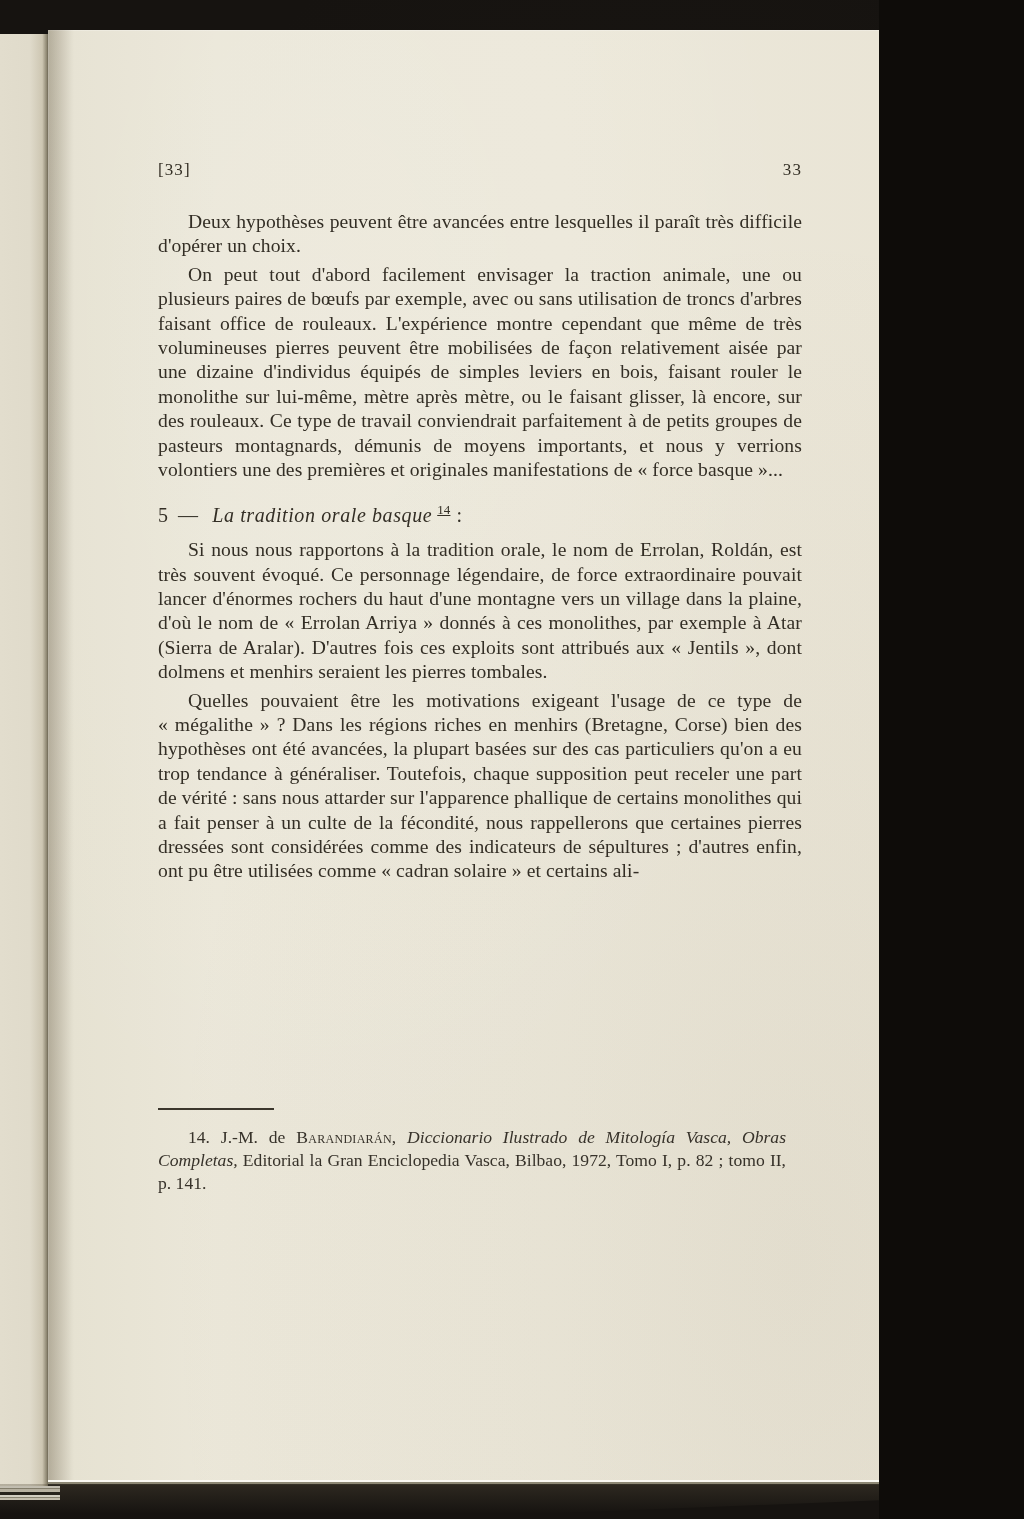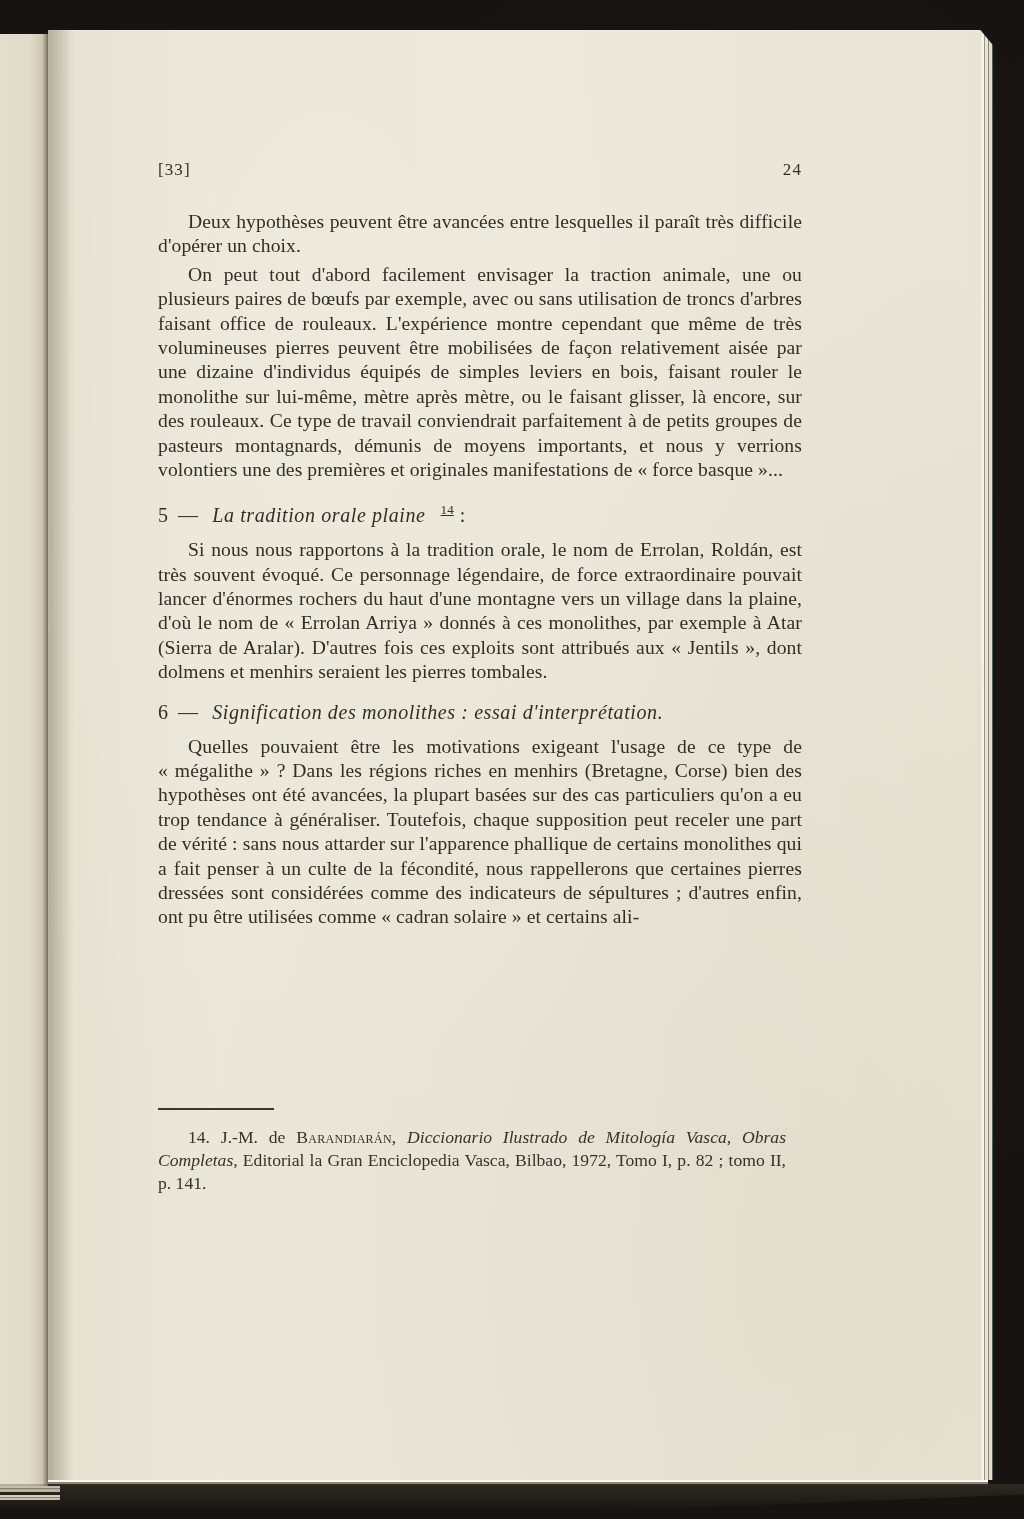--- a/index.html
+++ b/index.html
@@ -2,21 +2,21 @@
 <html><head>
 <meta charset="utf-8">
 <style>
   html, body {
     margin: 0;
     padding: 0;
     background: #0e0c09;
   }
   .scene {
     position: relative;
-    width: 1024px;
+    width: 879px;
     height: 1519px;
     overflow: hidden;
     background:
       radial-gradient(ellipse at 70% 40%, rgba(60,55,45,0.10), rgba(0,0,0,0) 60%),
       #161310;
     font-family: "Liberation Serif", "DejaVu Serif", serif;
   }
   
   .facing-page {
     position: absolute;
@@ -119,21 +119,21 @@
   .bodytext p.indent { text-indent: 30px; }
   .bodytext p + p { margin-top: 4px; }
   .section-heading {
     margin: 15px 0 10px 0;
     font-size: 20px;
     line-height: 25px;
   }
   .section-heading .ital { font-style: italic; letter-spacing: 0.6px; }
   .section-heading sup {
     font-size: 13px;
-    margin: 0 4px 0 15px;
+    margin: 0 4px 0 5px;
     text-decoration: underline;
   }
   .section-heading .num { margin-right: 10px; }
   .section-heading .dash { margin-right: 14px; }
   .section-heading .colon { margin-left: 2px; }
 
   .footnotes {
     position: absolute;
     left: 158px;
     top: 1108px;
@@ -167,36 +167,33 @@
   </div>
 
   <div class="page-stack"></div>
   <div class="page-bottom-edge"></div>
   <div class="bottom-shadow"></div>
 
   <div class="text-block">
 
     <div class="running-header">
       <span>[33]</span>
-      <span>24</span>
+      <span>33</span>
     </div>
 
     <div class="bodytext">
       <p class="indent">Deux hypothèses peuvent être avancées entre lesquelles il paraît très difficile d'opérer un choix.</p>
       <p class="indent">On peut tout d'abord facilement envisager la traction animale, une ou plusieurs paires de bœufs par exemple, avec ou sans utilisation de troncs d'arbres faisant office de rouleaux. L'expérience montre cependant que même de très volumineuses pierres peuvent être mobilisées de façon relativement aisée par une dizaine d'individus équipés de simples leviers en bois, faisant rouler le monolithe sur lui-même, mètre après mètre, ou le faisant glisser, là encore, sur des rouleaux. Ce type de travail conviendrait parfaitement à de petits groupes de pasteurs montagnards, démunis de moyens importants, et nous y verrions volontiers une des premières et originales manifestations de «&nbsp;force basque&nbsp;»...</p>
 
       <div class="section-heading">
-        <span class="num">5</span><span class="dash">—</span><span class="ital">La tradition orale plaine</span><sup>14</sup><span class="colon">:</span>
+        <span class="num">5</span><span class="dash">—</span><span class="ital">La tradition orale basque</span><sup>14</sup><span class="colon">:</span>
       </div>
 
       <p class="indent">Si nous nous rapportons à la tradition orale, le nom de Errolan, Roldán, est très souvent évoqué. Ce personnage légendaire, de force extraordinaire pouvait lancer d'énormes rochers du haut d'une montagne vers un village dans la plaine, d'où le nom de «&nbsp;Errolan Arriya&nbsp;» donnés à ces monolithes, par exemple à Atar (Sierra de Aralar). D'autres fois ces exploits sont attribués aux «&nbsp;Jentils&nbsp;», dont dolmens et menhirs seraient les pierres tombales.</p>
 
-      <div class="section-heading">
-        <span class="num">6</span><span class="dash">—</span><span class="ital">Signification des monolithes&nbsp;: essai d'interprétation.</span>
-      </div>
 
       <p class="indent">Quelles pouvaient être les motivations exigeant l'usage de ce type de «&nbsp;mégalithe&nbsp;»&nbsp;? Dans les régions riches en menhirs (Bretagne, Corse) bien des hypothèses ont été avancées, la plupart basées sur des cas particuliers qu'on a eu trop tendance à généraliser. Toutefois, chaque supposition peut receler une part de vérité&nbsp;: sans nous attarder sur l'apparence phallique de certains monolithes qui a fait penser à un culte de la fécondité, nous rappellerons que certaines pierres dressées sont considérées comme des indicateurs de sépultures&nbsp;; d'autres enfin, ont pu être utilisées comme «&nbsp;cadran solaire&nbsp;» et certains ali-</p>
     </div>
 
   </div>
 
   <div class="footnotes">
     <hr class="footnote-rule">
     <p><span>14.</span><span> J.-M. de </span><span class="sc">Barandiarán</span><span>, </span><span class="ital">Diccionario Ilustrado de Mitología Vasca, Obras Completas,</span><span> Editorial la Gran Enciclopedia Vasca, Bilbao, 1972, Tomo I, p. 82&nbsp;; tomo II, p. 141.</span></p>
   </div>

